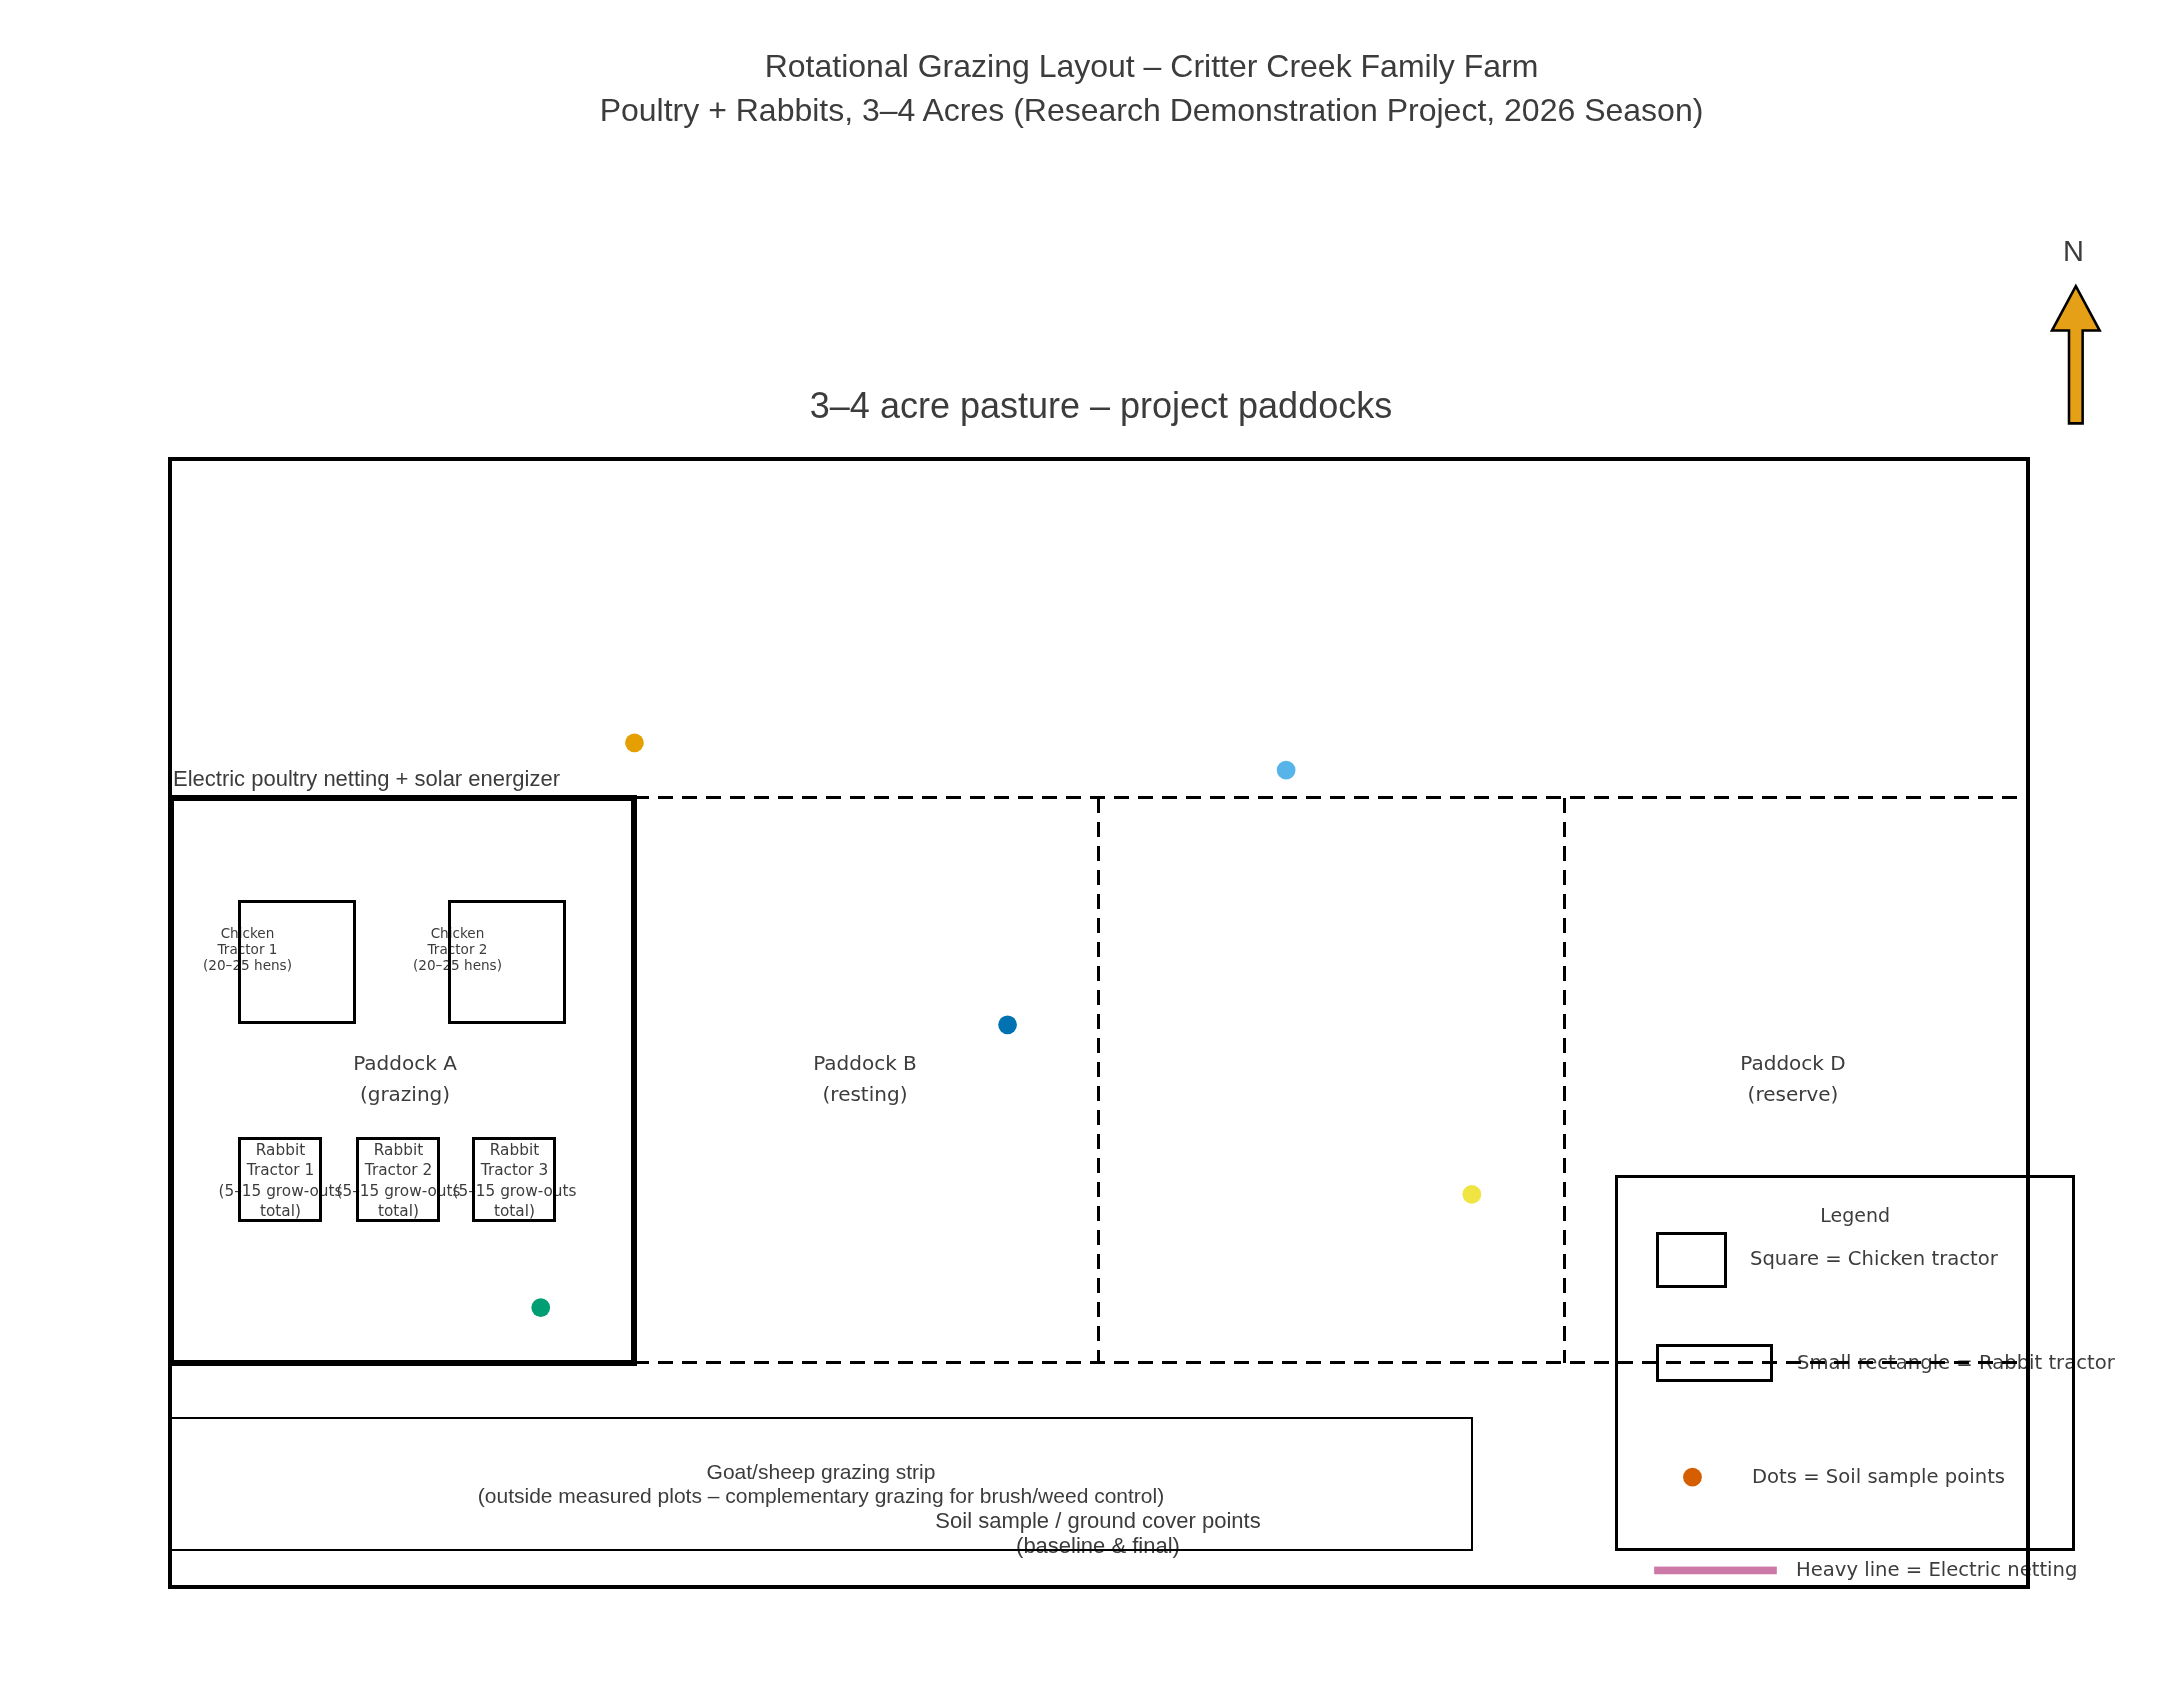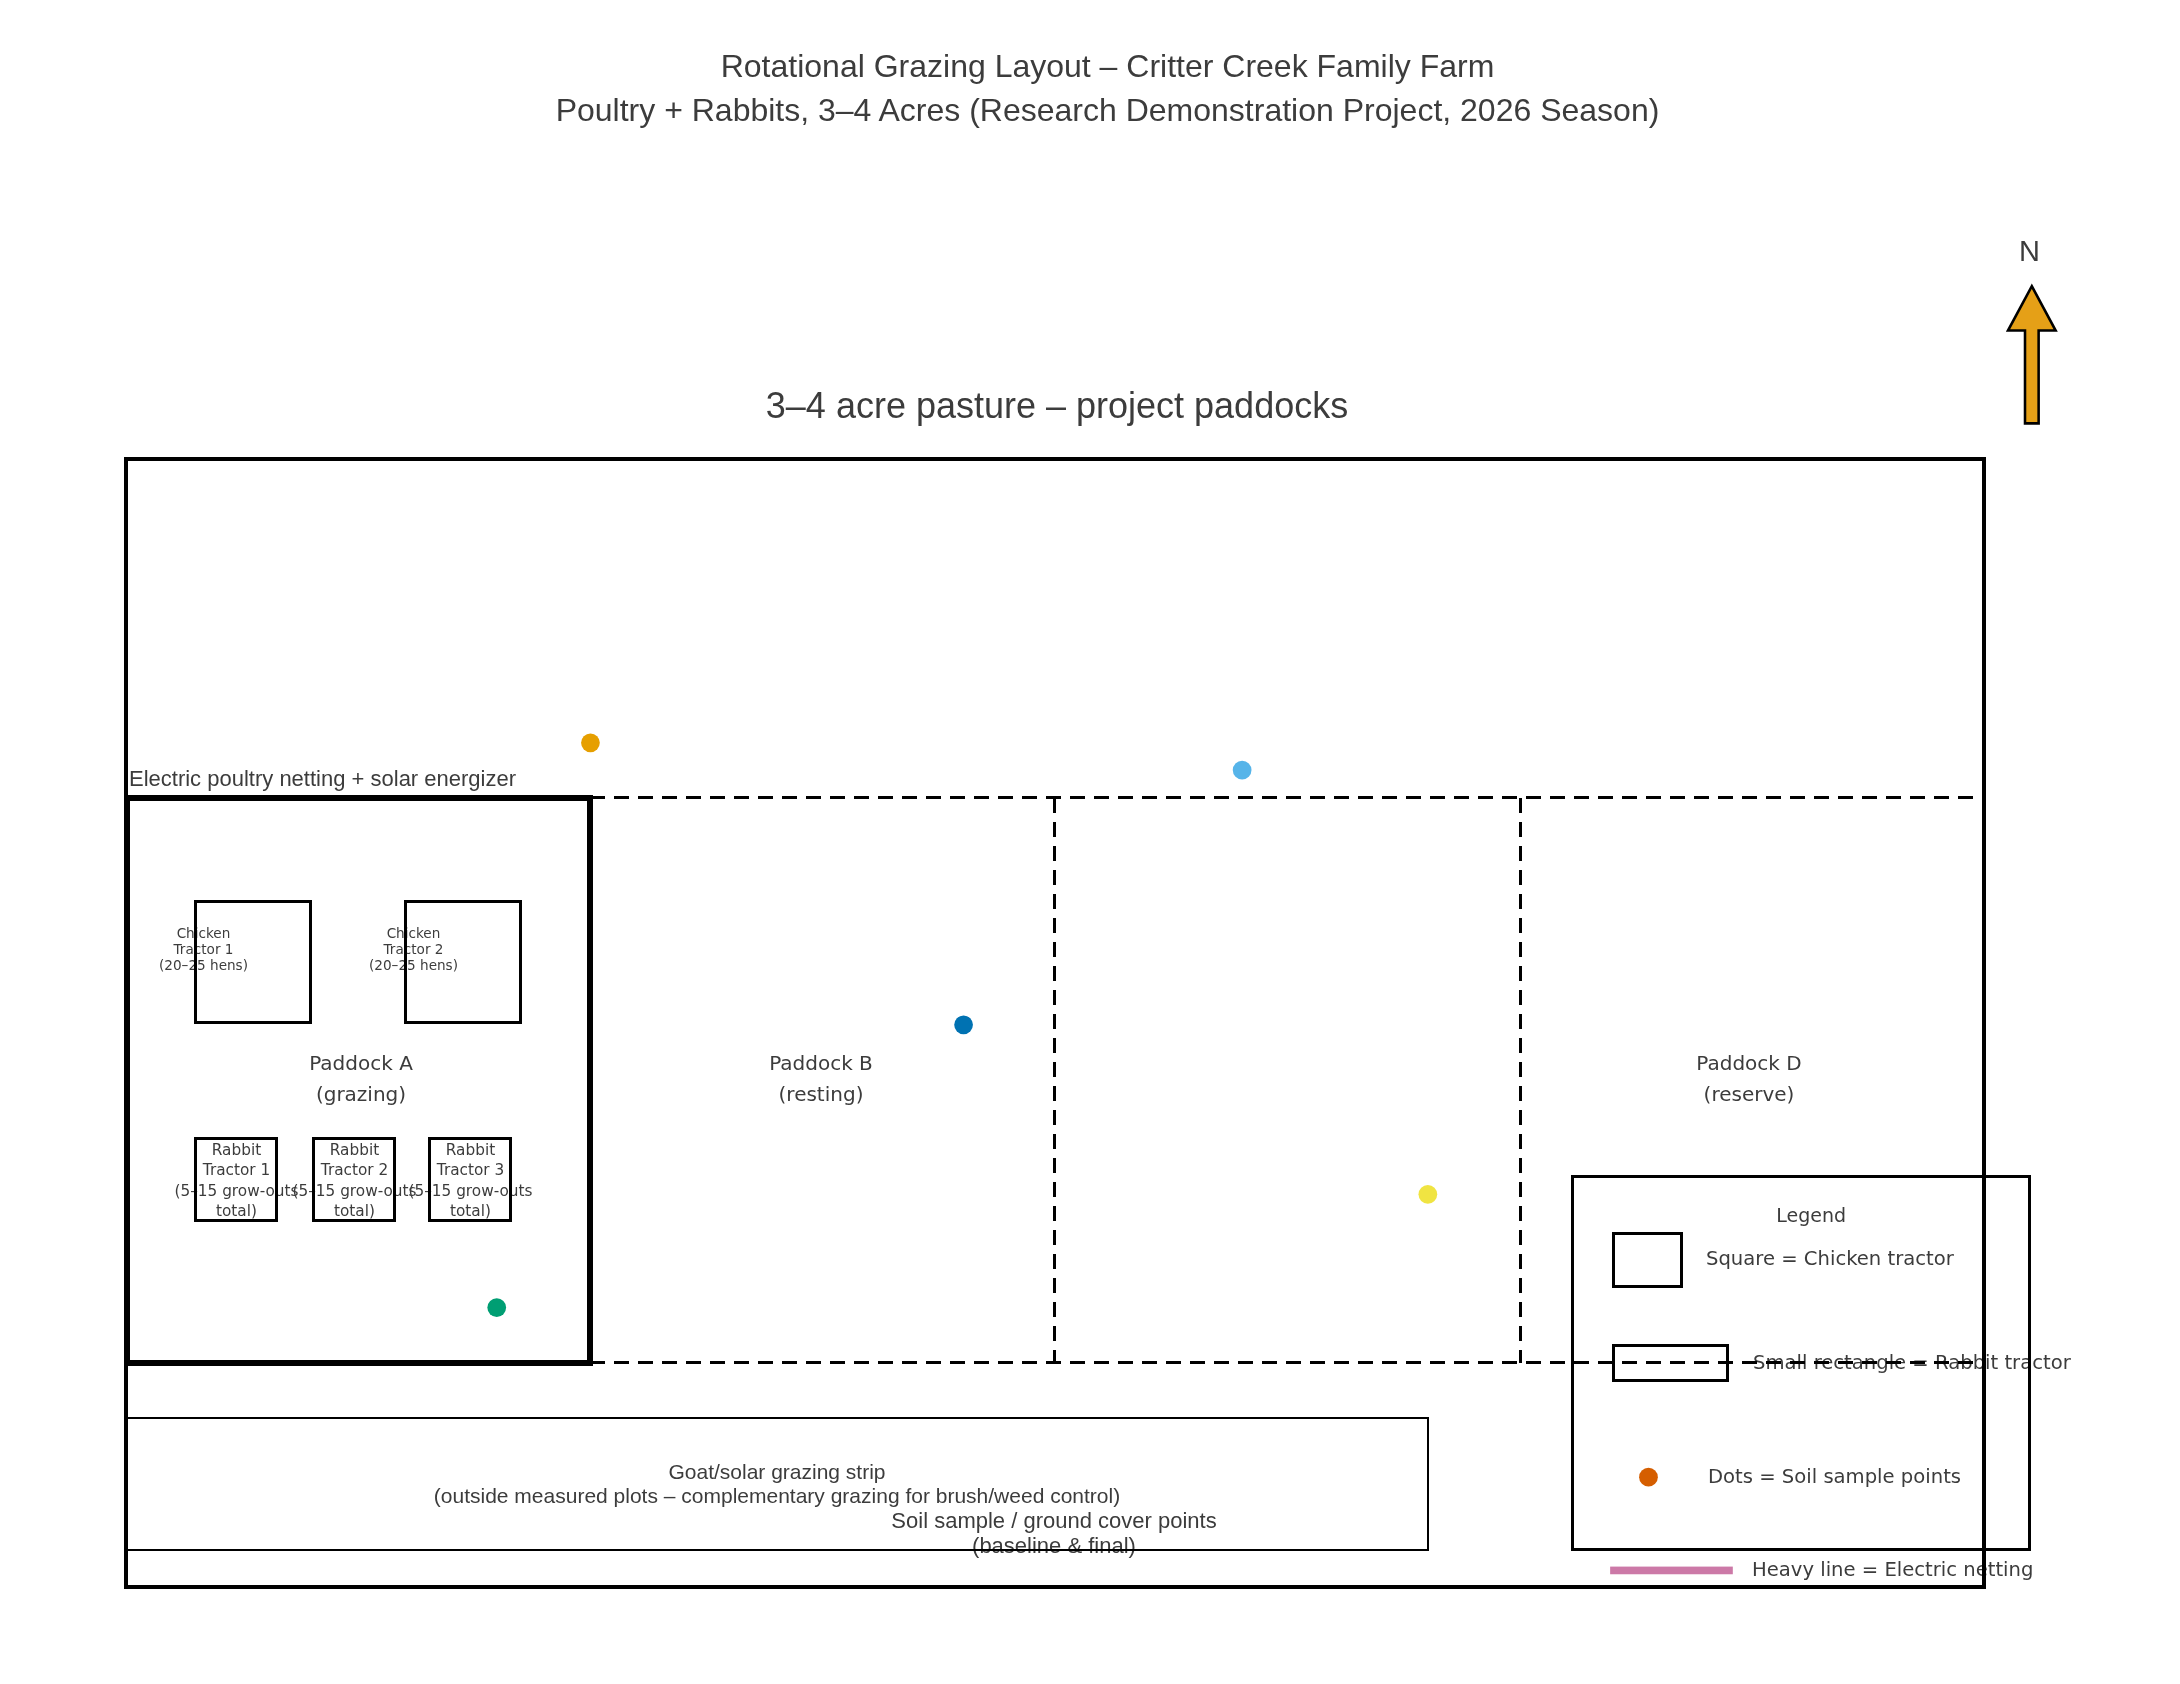--- a/index.html
+++ b/index.html
@@ -1,18 +1,18 @@
 <!DOCTYPE html>
 <html style="font-size:13.6px"><head>
 <meta charset="utf-8">
 <style>
   html,body{margin:0;padding:0;background:#ffffff;}
   .canvas{
     position:relative;width:2075px;height:1685px;background:#ffffff;
-    font-family:"DejaVu Sans",sans-serif;color:#3c3c3c;overflow:hidden;
+    font-family:"DejaVu Sans",sans-serif;color:#3c3c3c;overflow:hidden;margin-left:44px;
   }
   .txt{position:absolute;z-index:4;color:#3c3c3c;}
   .center{text-align:center;}
   .pre{white-space:pre-line;}
   .cond{font-family:"Liberation Sans",sans-serif;}
   .box{position:absolute;z-index:6;background:transparent;pointer-events:none;}
   .line{position:absolute;z-index:6;pointer-events:none;}
   .hdash{height:3.4px;background:repeating-linear-gradient(90deg,#000 0 15.3px,transparent 15.3px 24px);}
   .vdash{width:3.4px;background:repeating-linear-gradient(180deg,#000 0 15.3px,transparent 15.3px 24px);}
 
@@ -116,21 +116,21 @@
 
   <div id="paddockA-label" class="txt center pre paddock-label">Paddock A
 (grazing)</div>
   <div id="paddockB-label" class="txt center pre paddock-label">Paddock B
 (resting)</div>
   <div id="paddockD-label" class="txt center pre paddock-label">Paddock D
 (reserve)</div>
 
   <div id="strip-box" class="box"></div>
   <div id="strip-text" class="txt center cond">
-    <div>Goat/solar grazing strip</div>
+    <div>Goat/sheep grazing strip</div>
     <div>(outside measured plots – complementary grazing for brush/weed control)</div>
   </div>
   <div id="soil-note" class="txt center cond">
     <div>Soil sample / ground cover points</div>
     <div>(baseline &amp; final)</div>
   </div>
 
   <div id="legend-box" class="box"></div>
   <div id="legend-title" class="txt center">Legend</div>
   <div id="legend-sq" class="box"></div>

